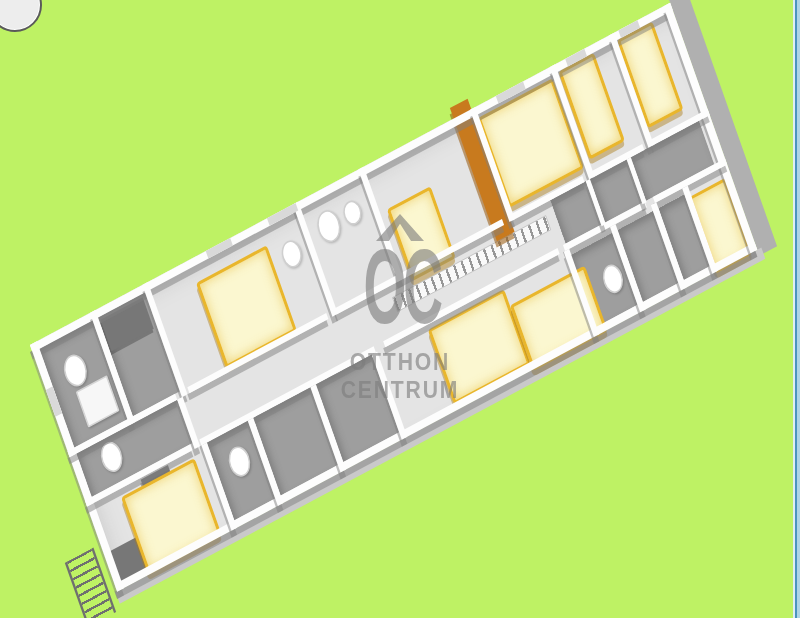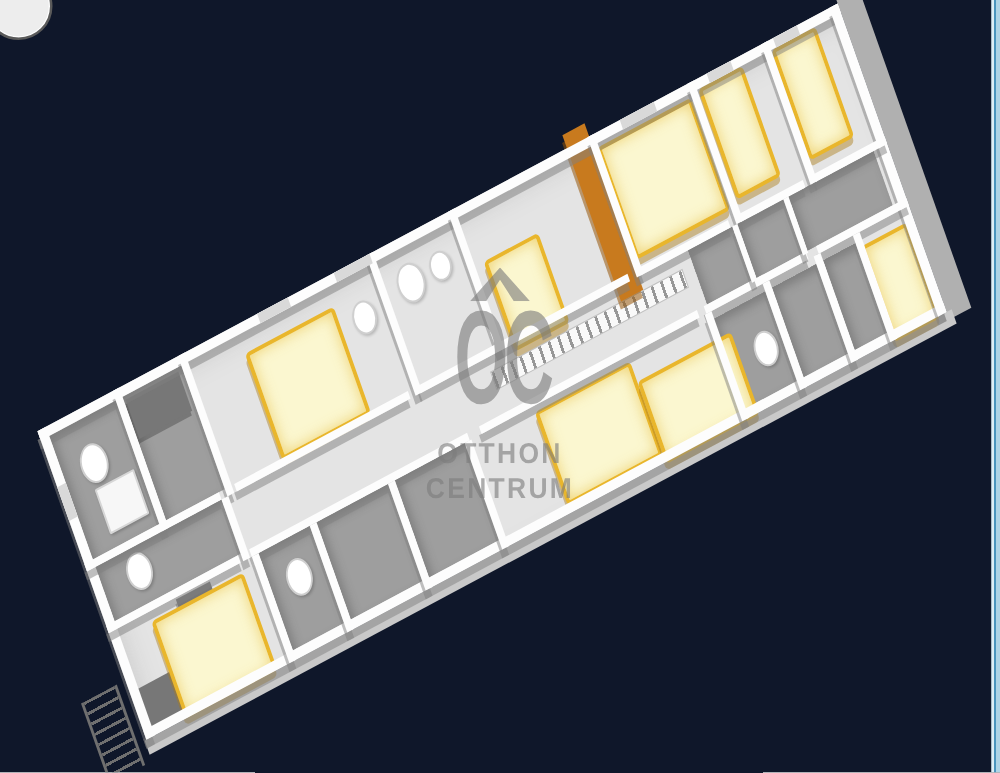--- a/index.html
+++ b/index.html
@@ -1,16 +1,16 @@
 <!DOCTYPE html>
 <html><head>
 <meta charset="utf-8">
 <style>
   html,body{margin:0;padding:0;background:#e9e9e9;font-family:"Liberation Sans",sans-serif;}
-  #canvas{position:relative;width:800px;height:618px;background:#0f172a;overflow:hidden;}
+  #canvas{position:relative;width:800px;height:618px;background:#bef264;overflow:hidden;}
 
   
   .blue-border{position:absolute;top:0;right:0;width:7px;height:100%;
     background:linear-gradient(90deg,#ddeef6 0 2px,#4a94bd 2px 4px,#aed4e6 4px 7px);}
 
   
   .compass{position:absolute;left:-12px;top:-22px;width:50px;height:50px;border:2px solid #5a5a5a;
     border-radius:50%;background:#ededed;box-shadow:inset 0 0 0 1px #fdfdfd;}
 
   

